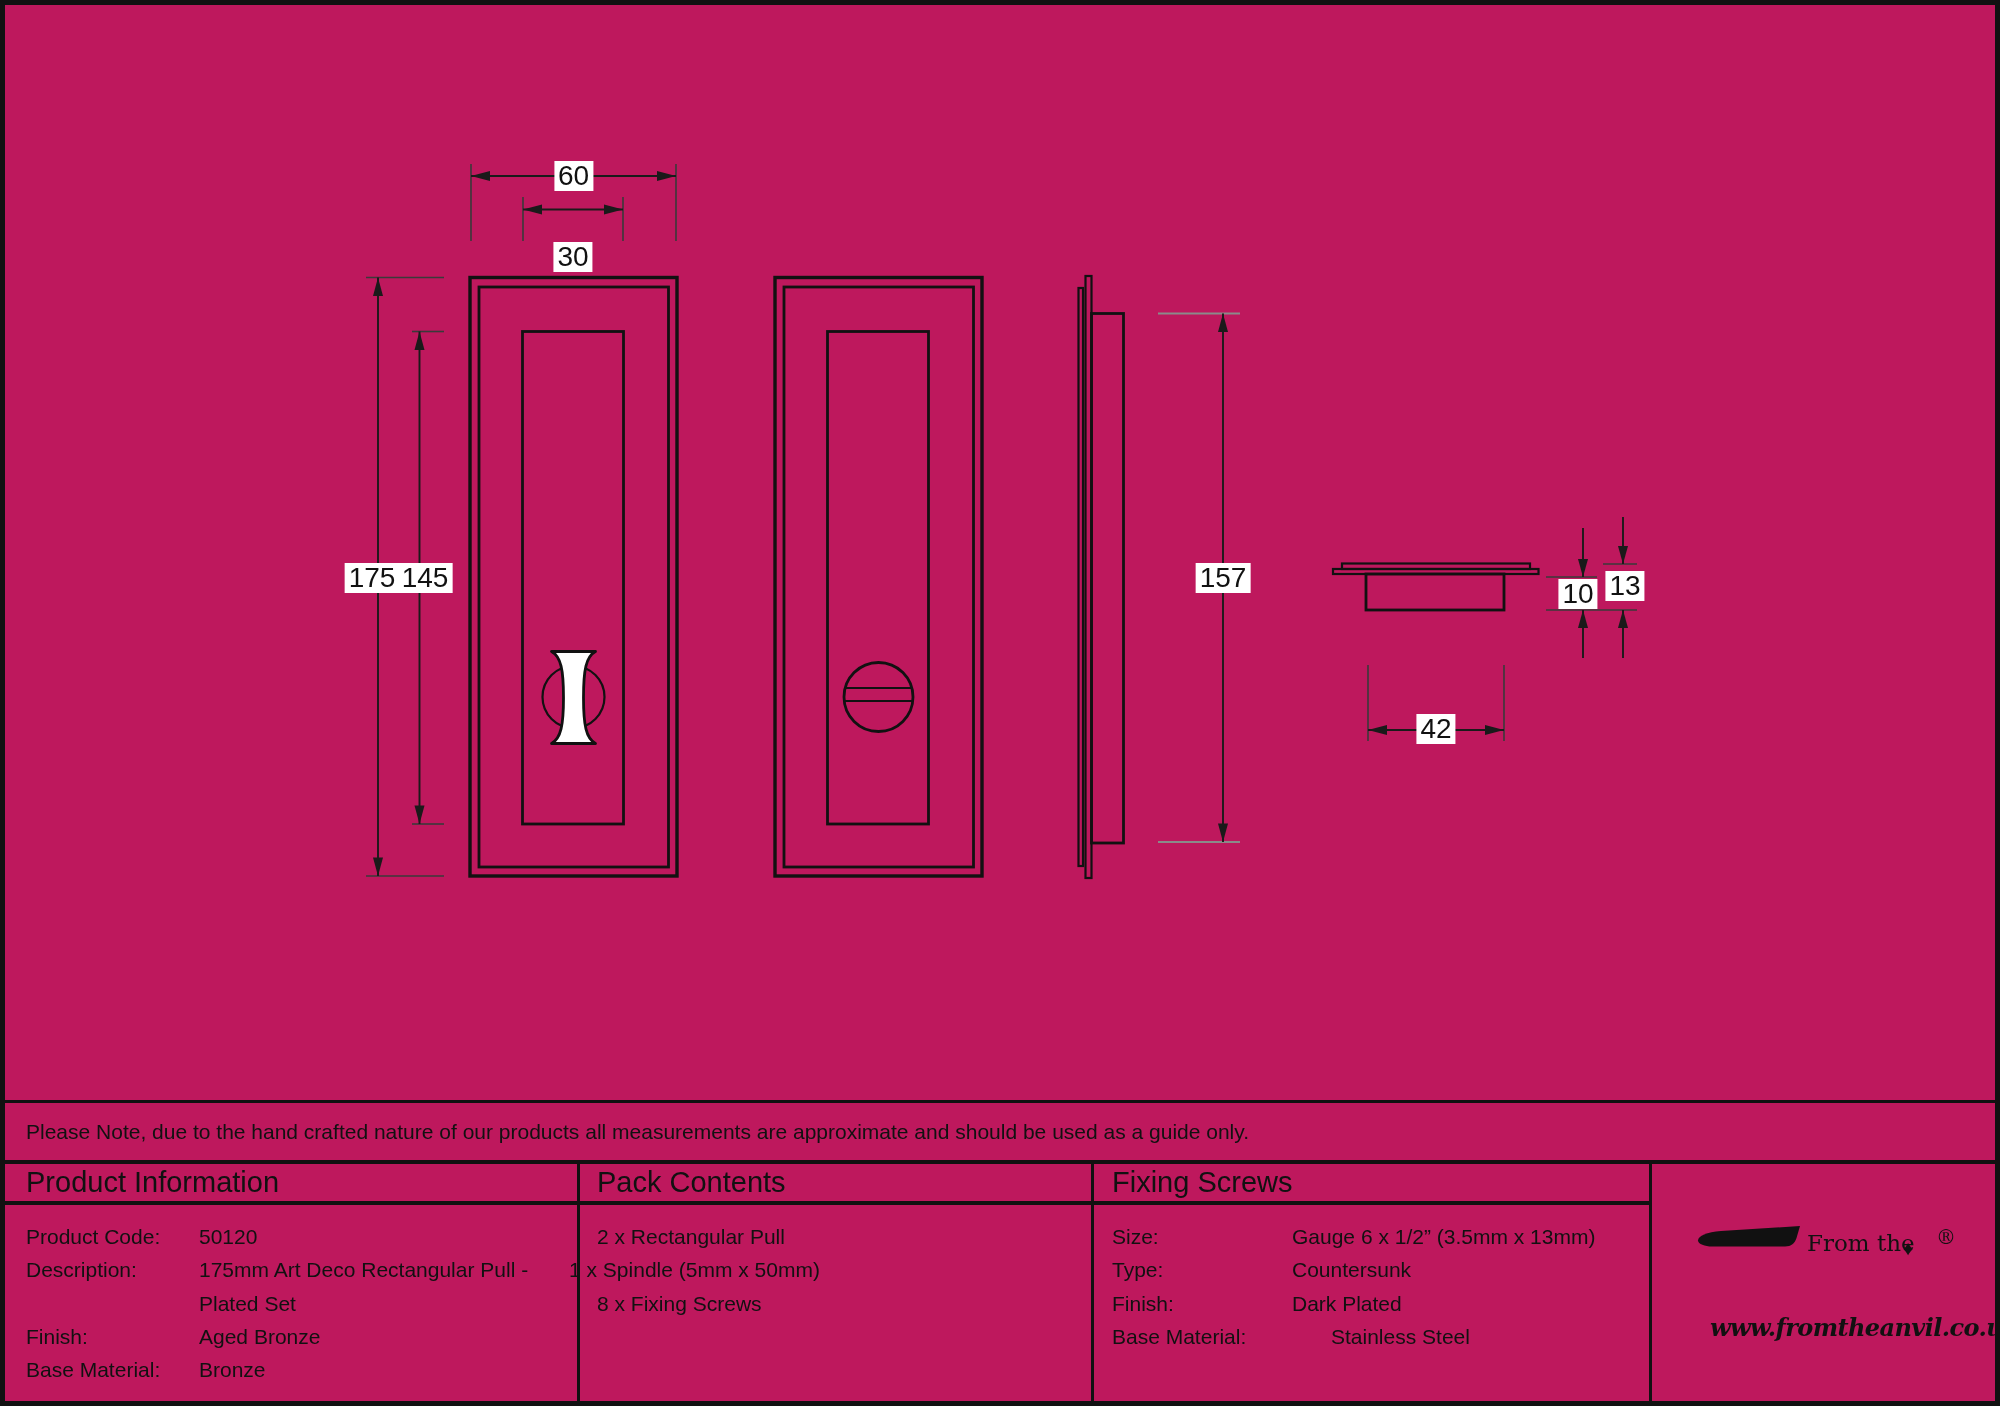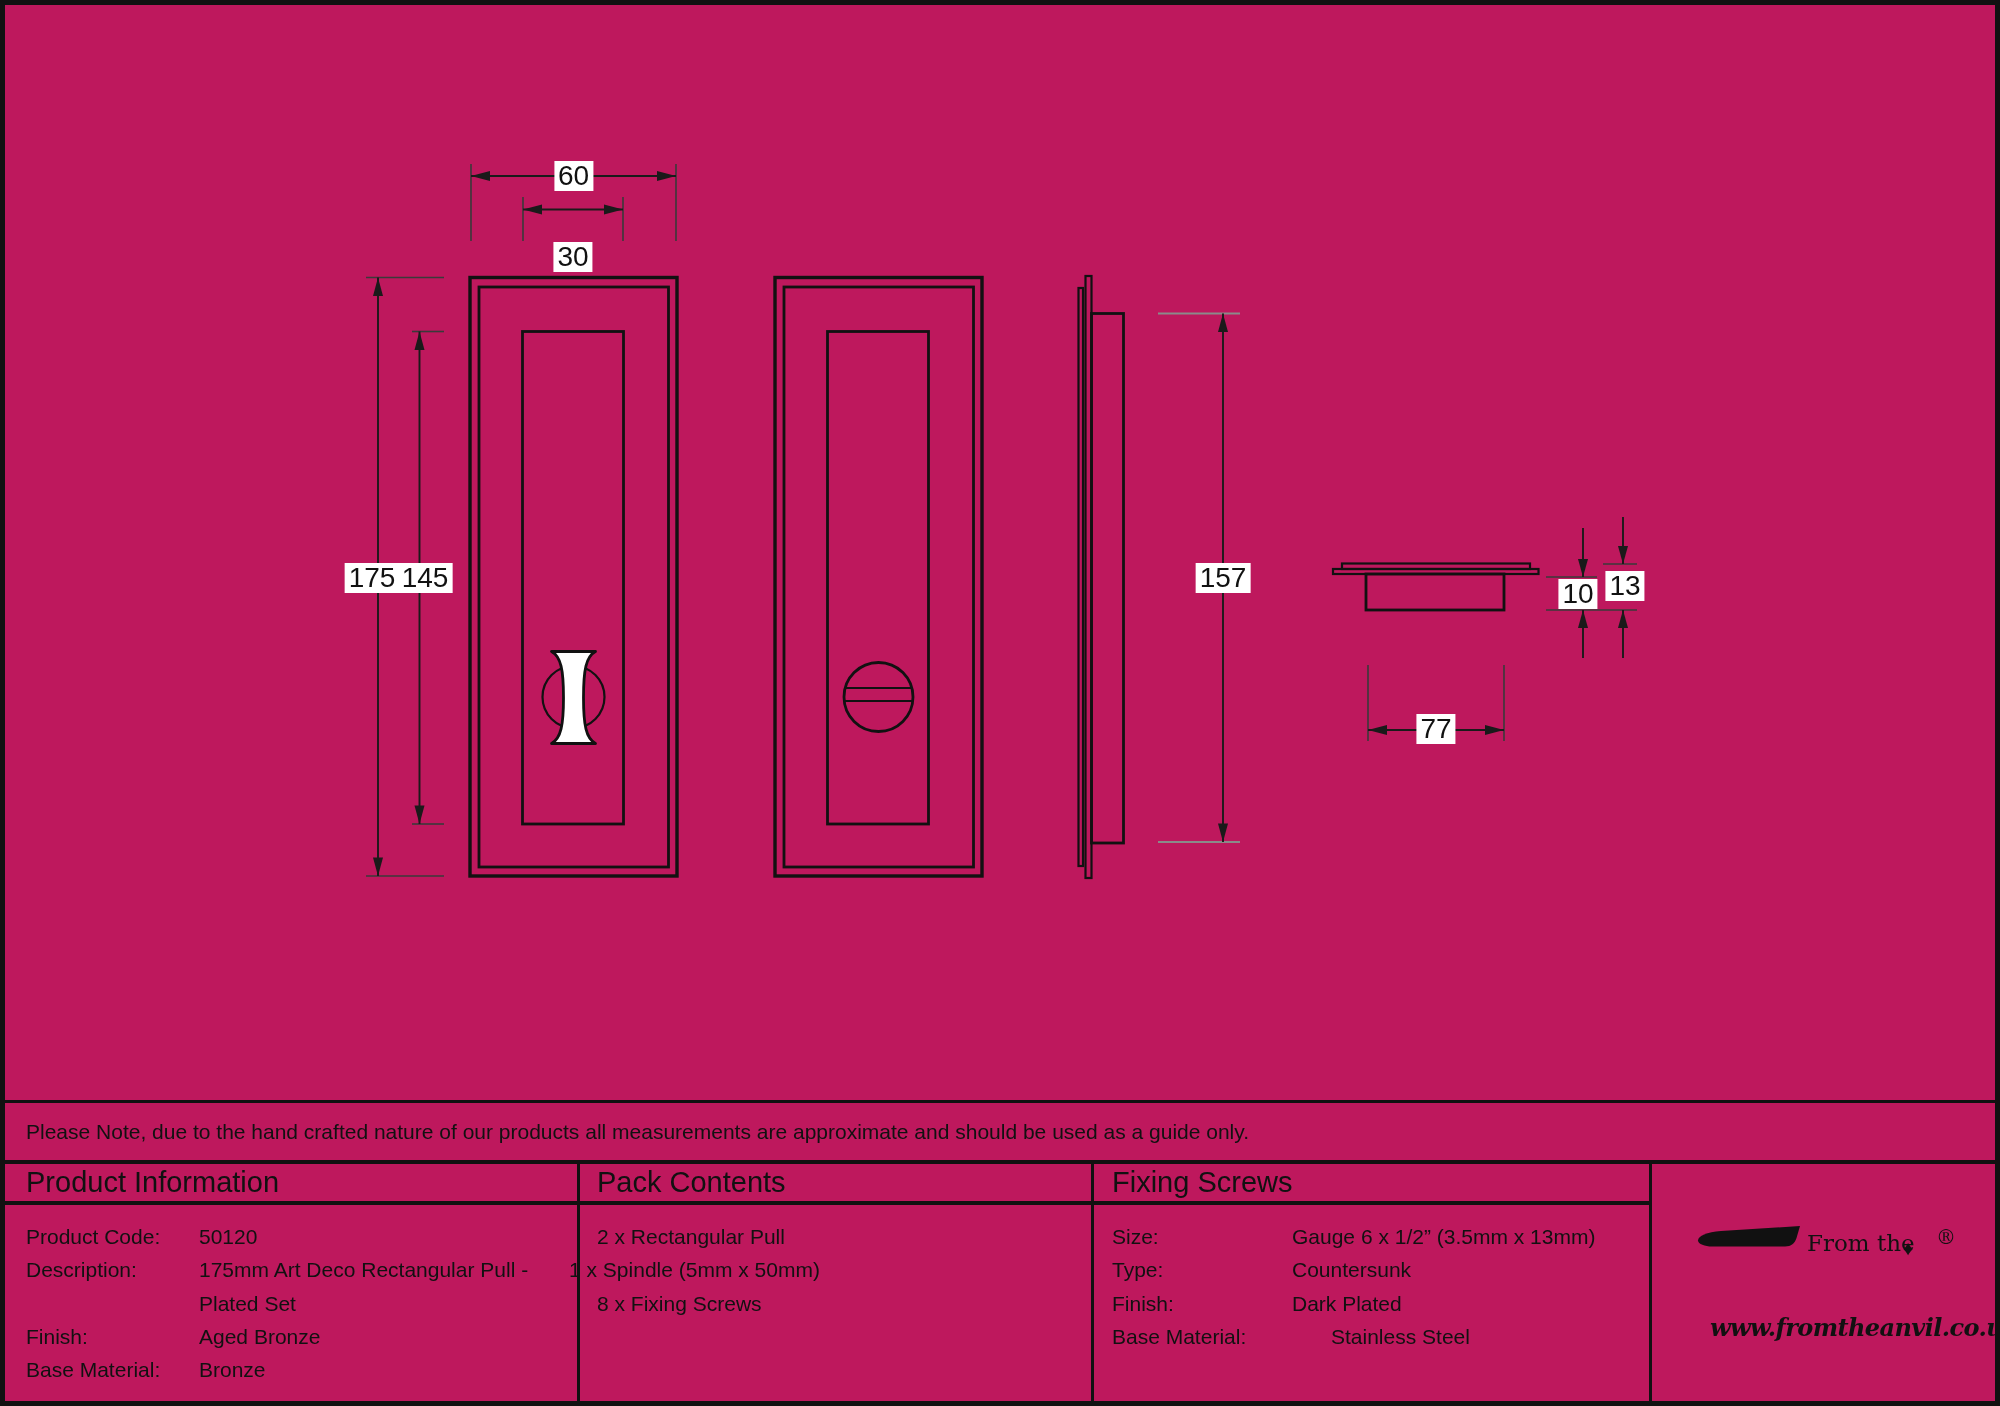--- a/index.html
+++ b/index.html
@@ -137,21 +137,21 @@
       <line class="dl" x1="1623" y1="658" x2="1623" y2="610"></line>
       <polygon class="ah" points="1623,610 1618,628 1628,628"></polygon>
     </g>
   </svg>
 
   <span class="dim-label" style="left:573.5px; top:176px;">60</span>
   <span class="dim-label" style="left:573px;   top:209px;margin-top:48px;">30</span>
   <span class="dim-label" style="left:372px;   top:578px;">175</span>
   <span class="dim-label" style="left:425px;   top:578px;">145</span>
   <span class="dim-label" style="left:1223px;  top:578px;">157</span>
-  <span class="dim-label" style="left:1436px;  top:729px;">77</span>
+  <span class="dim-label" style="left:1436px;  top:729px;">42</span>
   <span class="dim-label" style="left:1578px;  top:594px;">10</span>
   <span class="dim-label" style="left:1625px;  top:586px;">13</span>
 
   <div class="hline" style="top:1100px; height:3px;"></div>
   <span class="txt" style="left:26px; top:1118px;">Please Note, due to the hand crafted nature of our products all measurements are approximate and should be used as a guide only.</span>
 
   <div class="hline" style="top:1160px; height:3.5px;"></div>
   <div class="hline" style="top:1201px; height:3.5px; right:auto; width:1649px;"></div>
   <div class="vline" style="left:577px;  top:1160px; width:3px; height:241px;"></div>
   <div class="vline" style="left:1091px; top:1160px; width:3px; height:241px;"></div>

